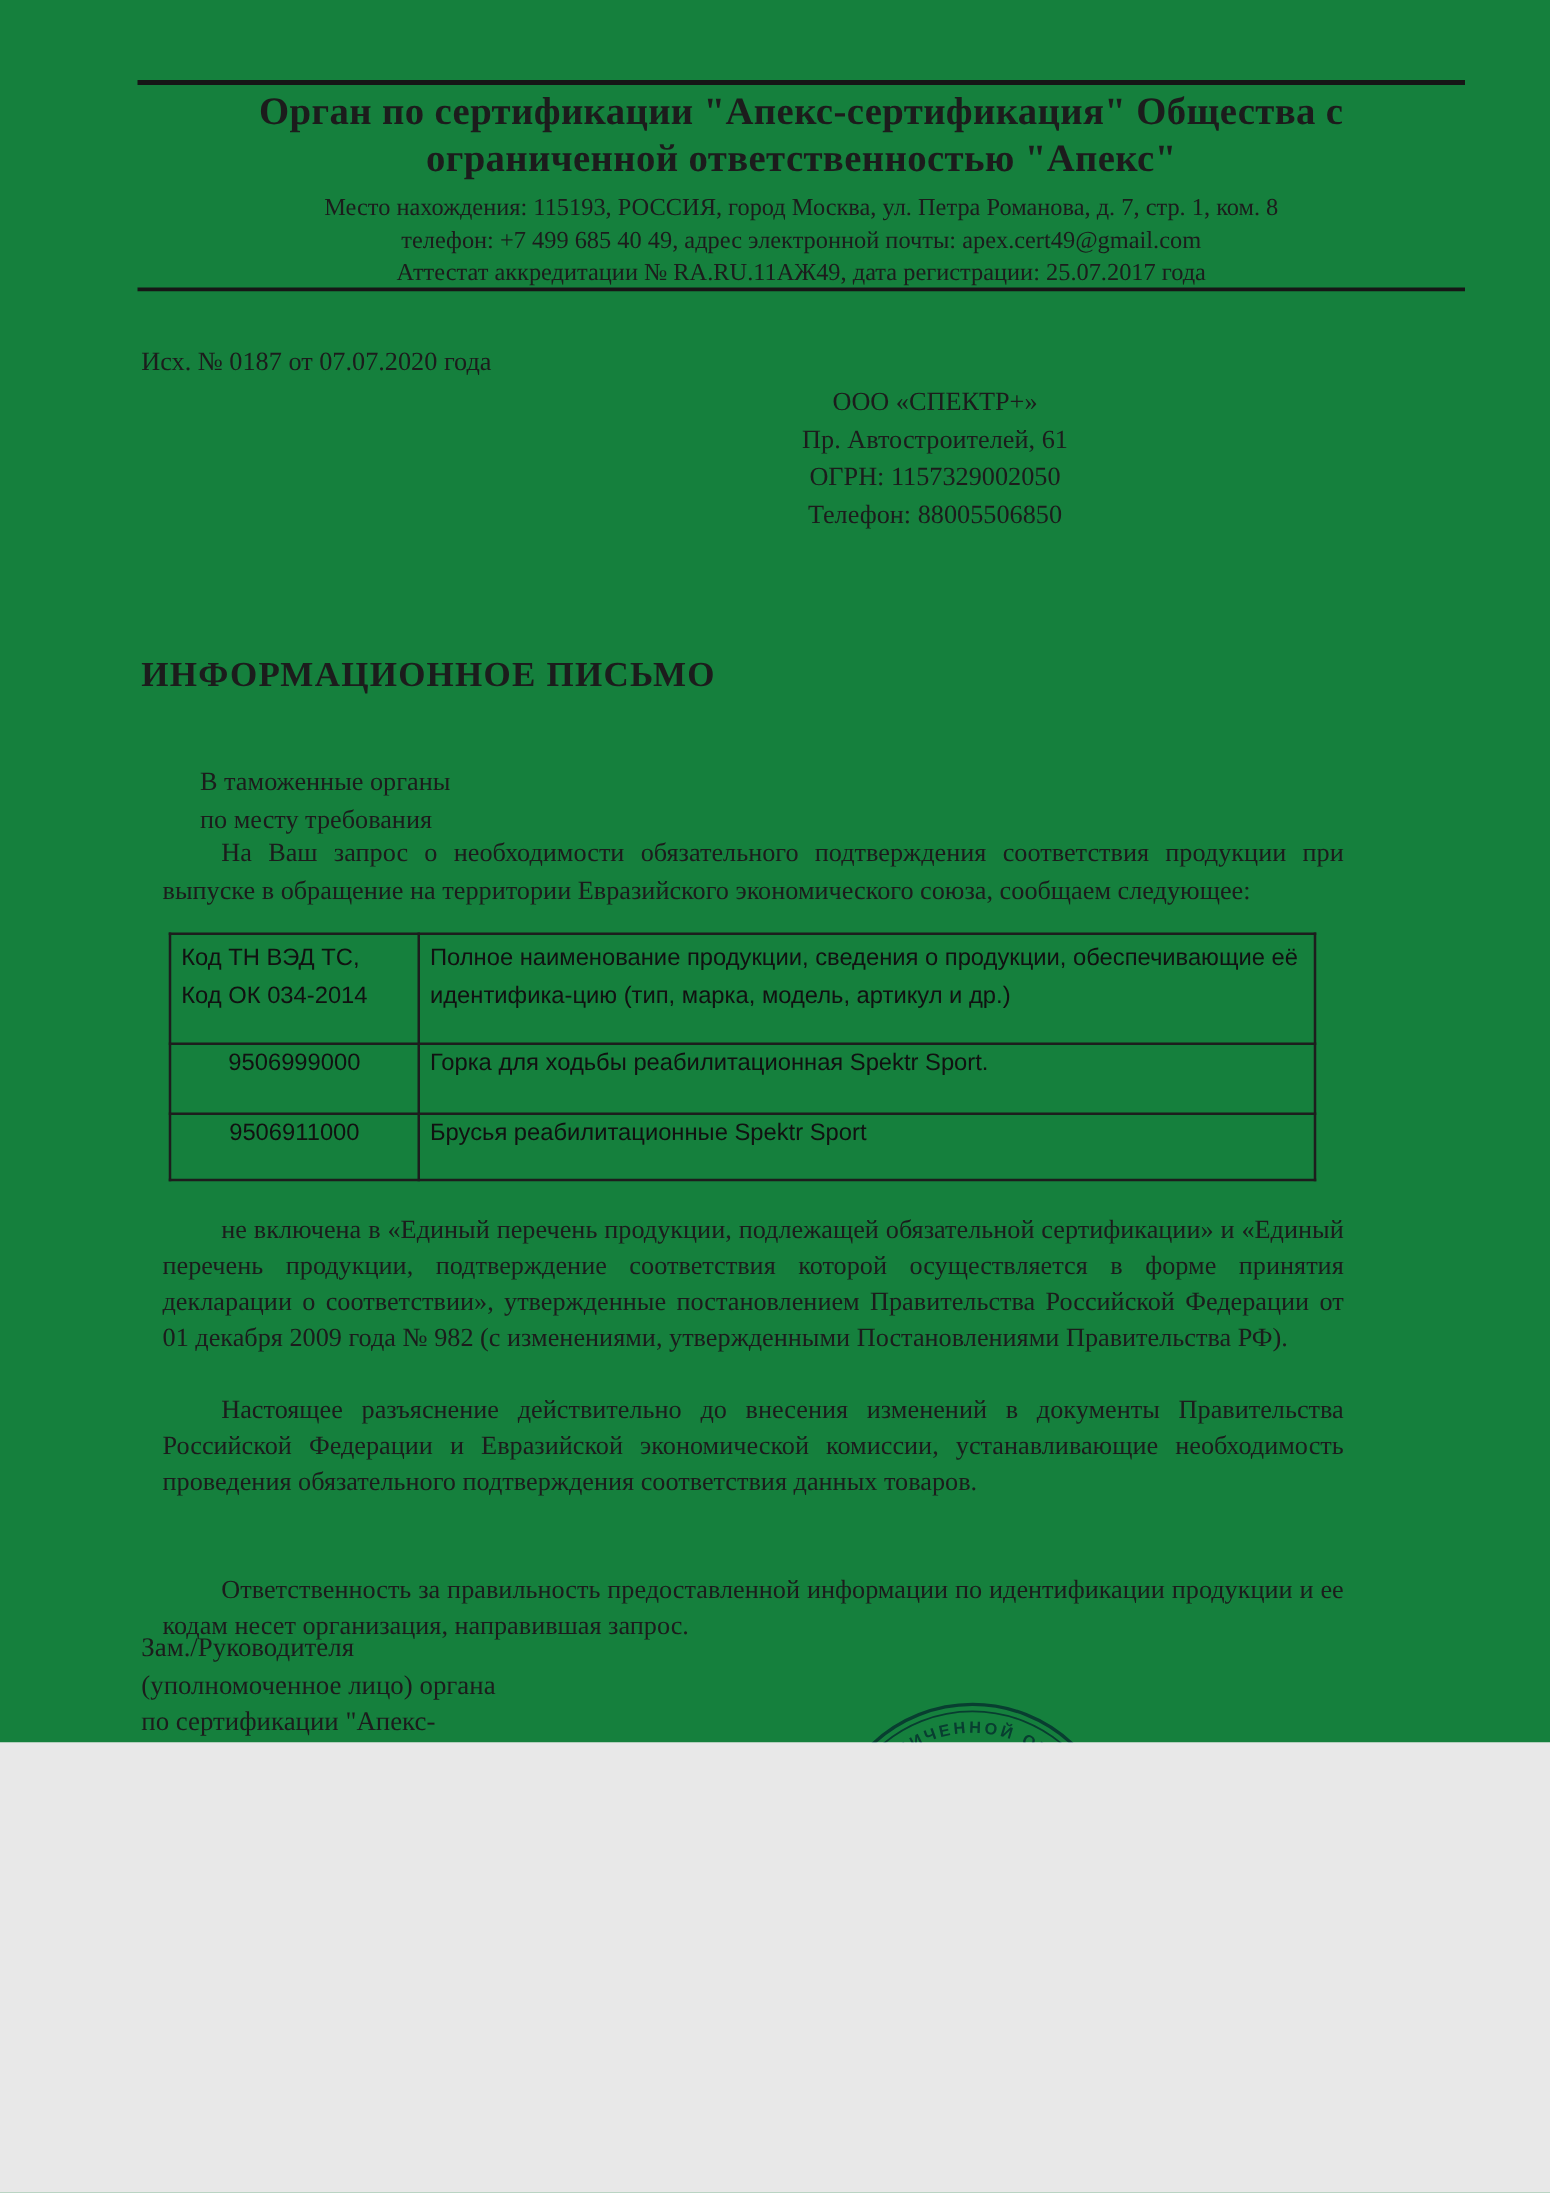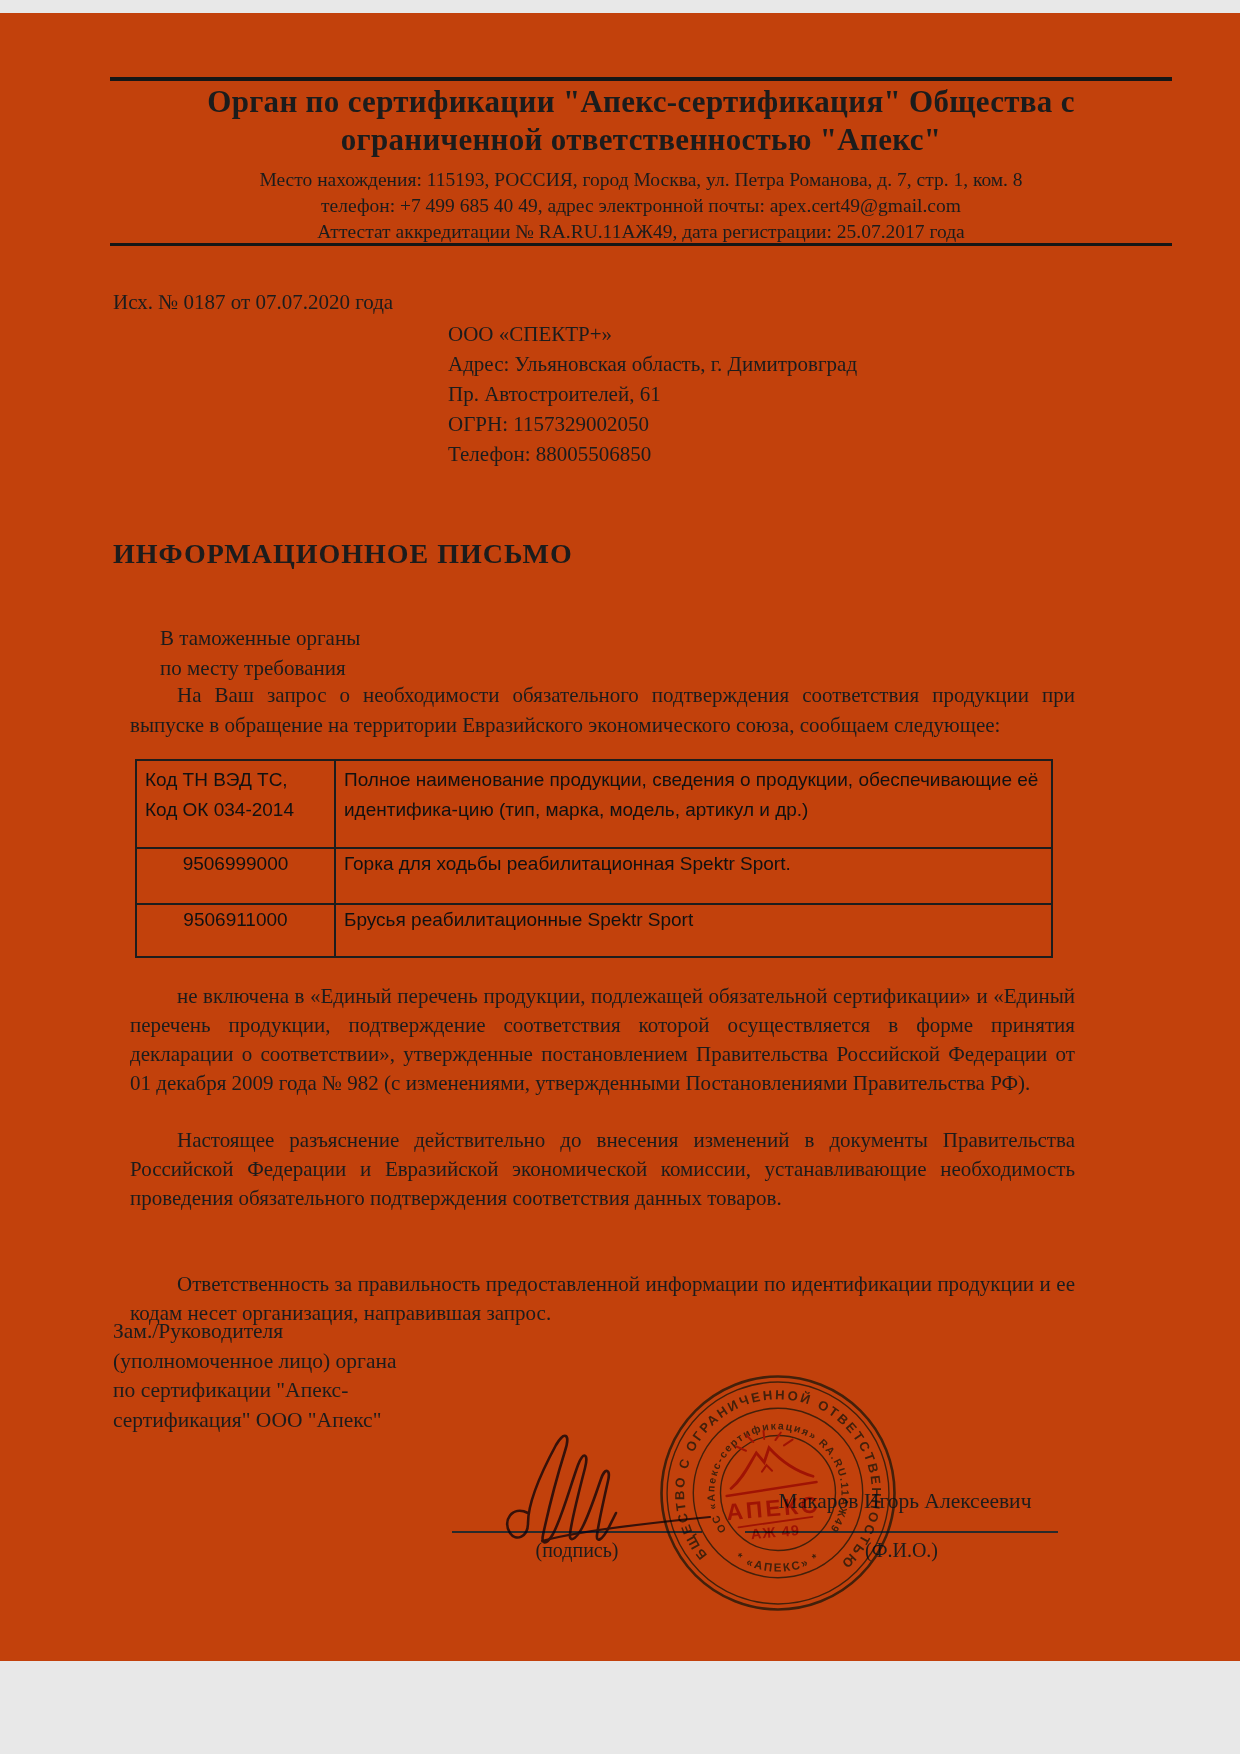--- a/index.html
+++ b/index.html
@@ -1,39 +1,39 @@
 <!DOCTYPE html>
 <html><head>
 <meta charset="utf-8">
 <style>
   html,body { margin:0; padding:0; background:#e8e8e8; }
   .page {
-    position:relative; width:1240px; height:1648px; margin:13px auto;
-    background:#c2410c; overflow:hidden;
+    position:relative; width:1240px; height:1394px; margin:0 auto;
+    background:#15803d; overflow:hidden;
     font-family:"Liberation Serif", serif; color:#1c1c1c;
   }
   .rule { position:absolute; left:110px; width:1062px; background:#161616; }
   .rule-top { top:64px; height:4px; }
   .rule-bottom { top:230px; height:3px; }
 
   .lh-title {
     position:absolute; left:110px; width:1062px; top:70px;
     text-align:center; font-weight:bold; font-size:31px; line-height:38px;
     letter-spacing:0.3px;
   }
   .lh-address {
     position:absolute; left:110px; width:1062px; top:154px;
     text-align:center; font-size:19.5px; line-height:26px;
   }
 
   .outgoing { position:absolute; left:113px; top:277px; font-size:21px;text-align:center; }
 
   .recipient {
     position:absolute; right:192px; top:306px; width:600px;
-    text-align:left; font-size:21px; line-height:30px;
+    text-align:center; font-size:21px; line-height:30px;
   }
 
   .doc-title {
     position:absolute; left:113px; width:945px; top:525px;
     font-weight:bold; font-size:28px; letter-spacing:1px;
   }
 
   .addressee { position:absolute; left:113px; top:610px; font-size:21px; line-height:30px; }
   .addressee div { padding-left:47px; }
 
@@ -90,21 +90,20 @@
     <div>телефон: +7 499 685 40 49, адрес электронной почты: apex.cert49@gmail.com</div>
     <div>Аттестат аккредитации № RA.RU.11АЖ49, дата регистрации: 25.07.2017 года</div>
   </div>
 
   <div class="rule rule-bottom"></div>
 
   <div class="outgoing">Исх. № 0187 от 07.07.2020 года</div>
 
   <div class="recipient">
     <div>ООО «СПЕКТР+»</div>
-    <div>Адрес: Ульяновская область, г. Димитровград</div>
     <div>Пр. Автостроителей, 61</div>
     <div>ОГРН: 1157329002050</div>
     <div>Телефон: 88005506850</div>
   </div>
 
   <div class="doc-title">ИНФОРМАЦИОННОЕ ПИСЬМО</div>
 
   <div class="addressee">
     <div>В таможенные органы</div>
     <div>по месту требования</div>

